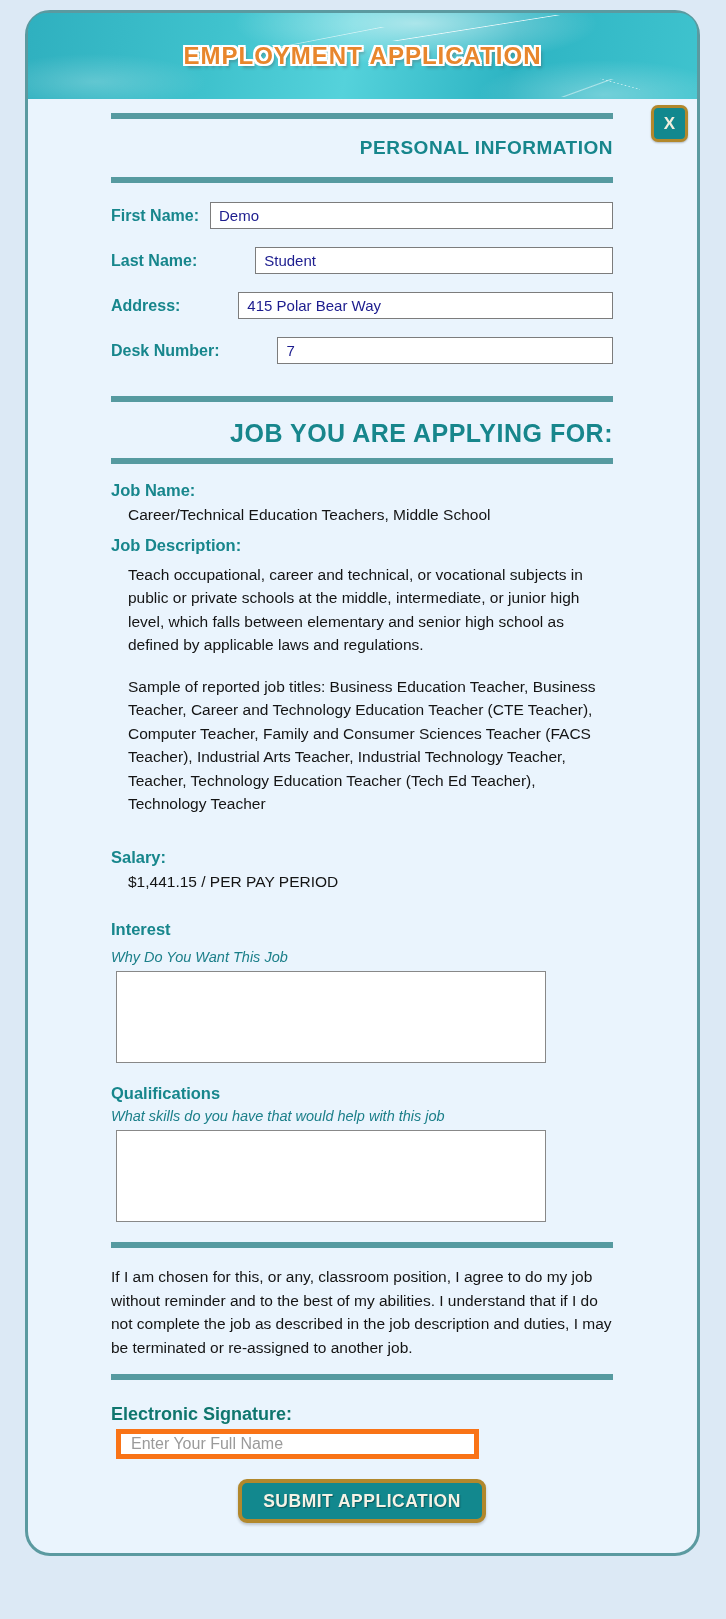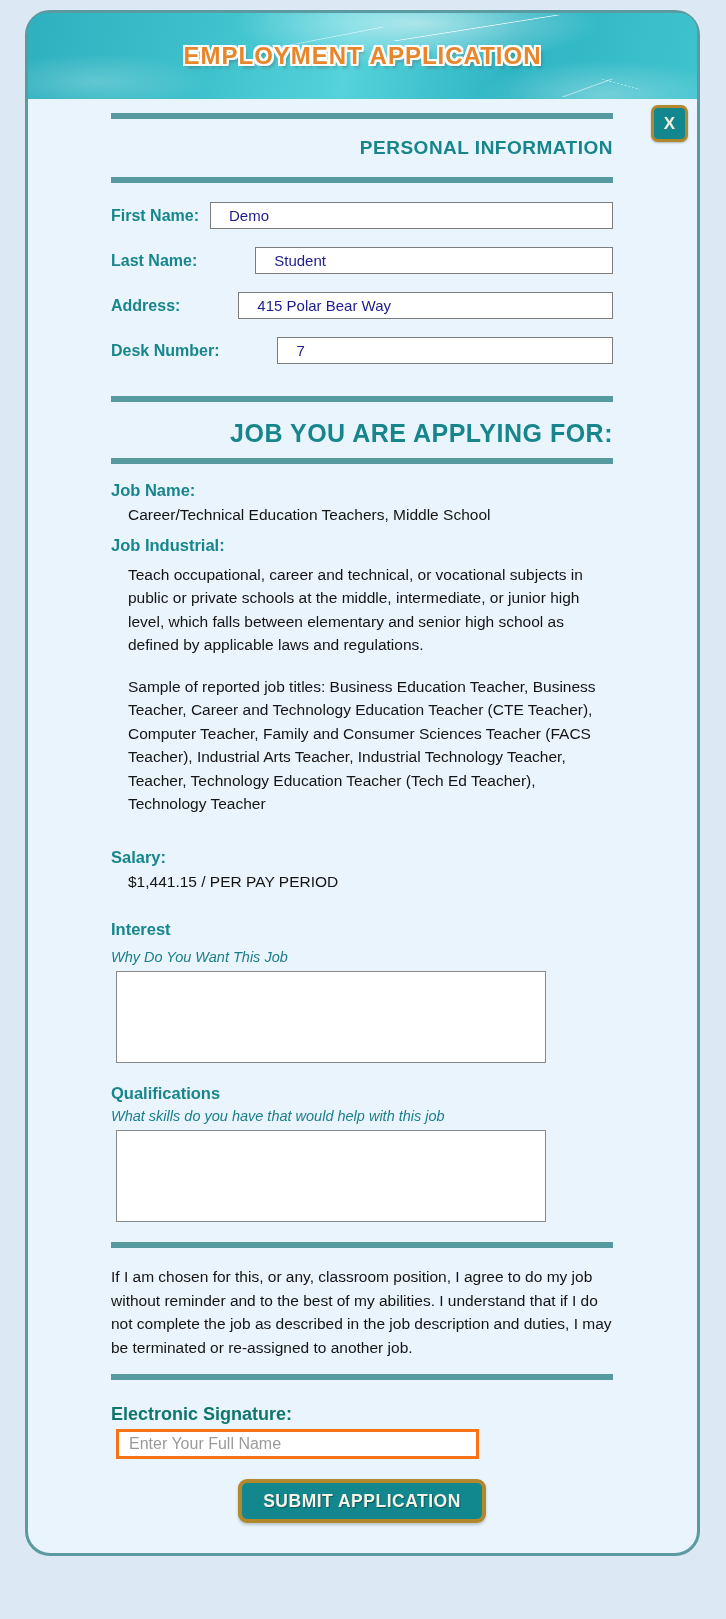--- a/index.html
+++ b/index.html
@@ -101,21 +101,21 @@
     font-size: 16px;
     font-weight: bold;
     white-space: nowrap;
     margin-right: 11px;
   }
   .field-input {
     flex: 1;
     height: 27px;
     border: 1px solid #7c7c7c;
     background: #ffffff;
-    padding: 0 18px;
+    padding: 0 8px;
     font-family: "Liberation Sans", sans-serif;
     font-size: 15px;
     color: #1c1c8e;
   }
 
   
   .sub-heading {
     margin-top: 15px;
     color: #17868c;
     font-size: 16.5px;
@@ -161,21 +161,21 @@
     font-size: 18px;
     line-height: 24px;
     font-weight: bold;
   }
   .sig-input {
     display: block;
     margin-top: 3px;
     margin-left: 5px;
     width: 363px;
     height: 30px;
-    border: 3px solid #f97316;
+    border: 5px solid #f97316;
     background: #ffffff;
     padding: 0 10px;
     font-family: "Liberation Sans", sans-serif;
     font-size: 16px;
     color: #333333;
   }
   .sig-input::placeholder { color: #9a9a9a; opacity: 1; }
   .submit-wrap { margin-top: 20px; text-align: center; }
   .submit-btn {
     width: 248px;
@@ -229,21 +229,21 @@
       </div>
     </div>
 
     <div class="divider d3"></div>
     <div class="section-title big">JOB YOU ARE APPLYING FOR:</div>
     <div class="divider d4"></div>
 
     <div class="sub-heading">Job Name:</div>
     <div class="body-text indent mt2">Career/Technical Education Teachers, Middle School</div>
 
-    <div class="sub-heading mt7">Job Industrial:</div>
+    <div class="sub-heading mt7">Job Description:</div>
     <p class="body-text indent mt7">Teach occupational, career and technical, or vocational subjects in public or private schools at the middle, intermediate, or junior high level, which falls between elementary and senior high school as defined by applicable laws and regulations.</p>
     <p class="body-text indent mt18">Sample of reported job titles: Business Education Teacher, Business Teacher, Career and Technology Education Teacher (CTE Teacher), Computer Teacher, Family and Consumer Sciences Teacher (FACS Teacher), Industrial Arts Teacher, Industrial Technology Teacher, Teacher, Technology Education Teacher (Tech Ed Teacher), Technology Teacher</p>
 
     <div class="sub-heading mt30">Salary:</div>
     <div class="body-text indent mt2">$1,441.15 / PER PAY PERIOD</div>
 
     <div class="sub-heading mt25">Interest</div>
     <div class="hint">Why Do You Want This Job</div>
     <textarea style=""></textarea>
 

